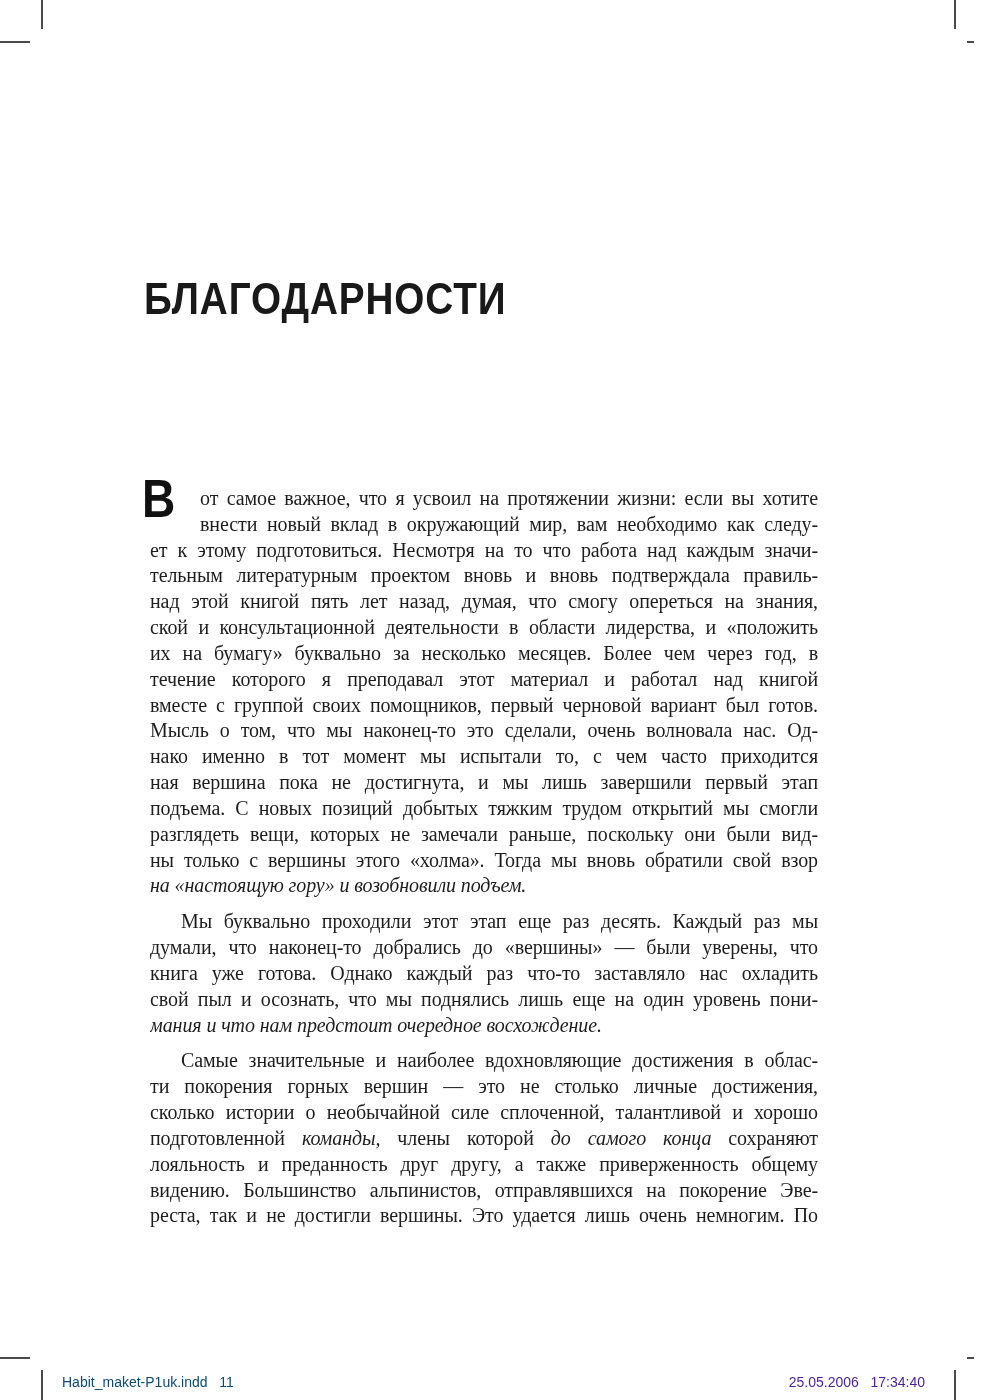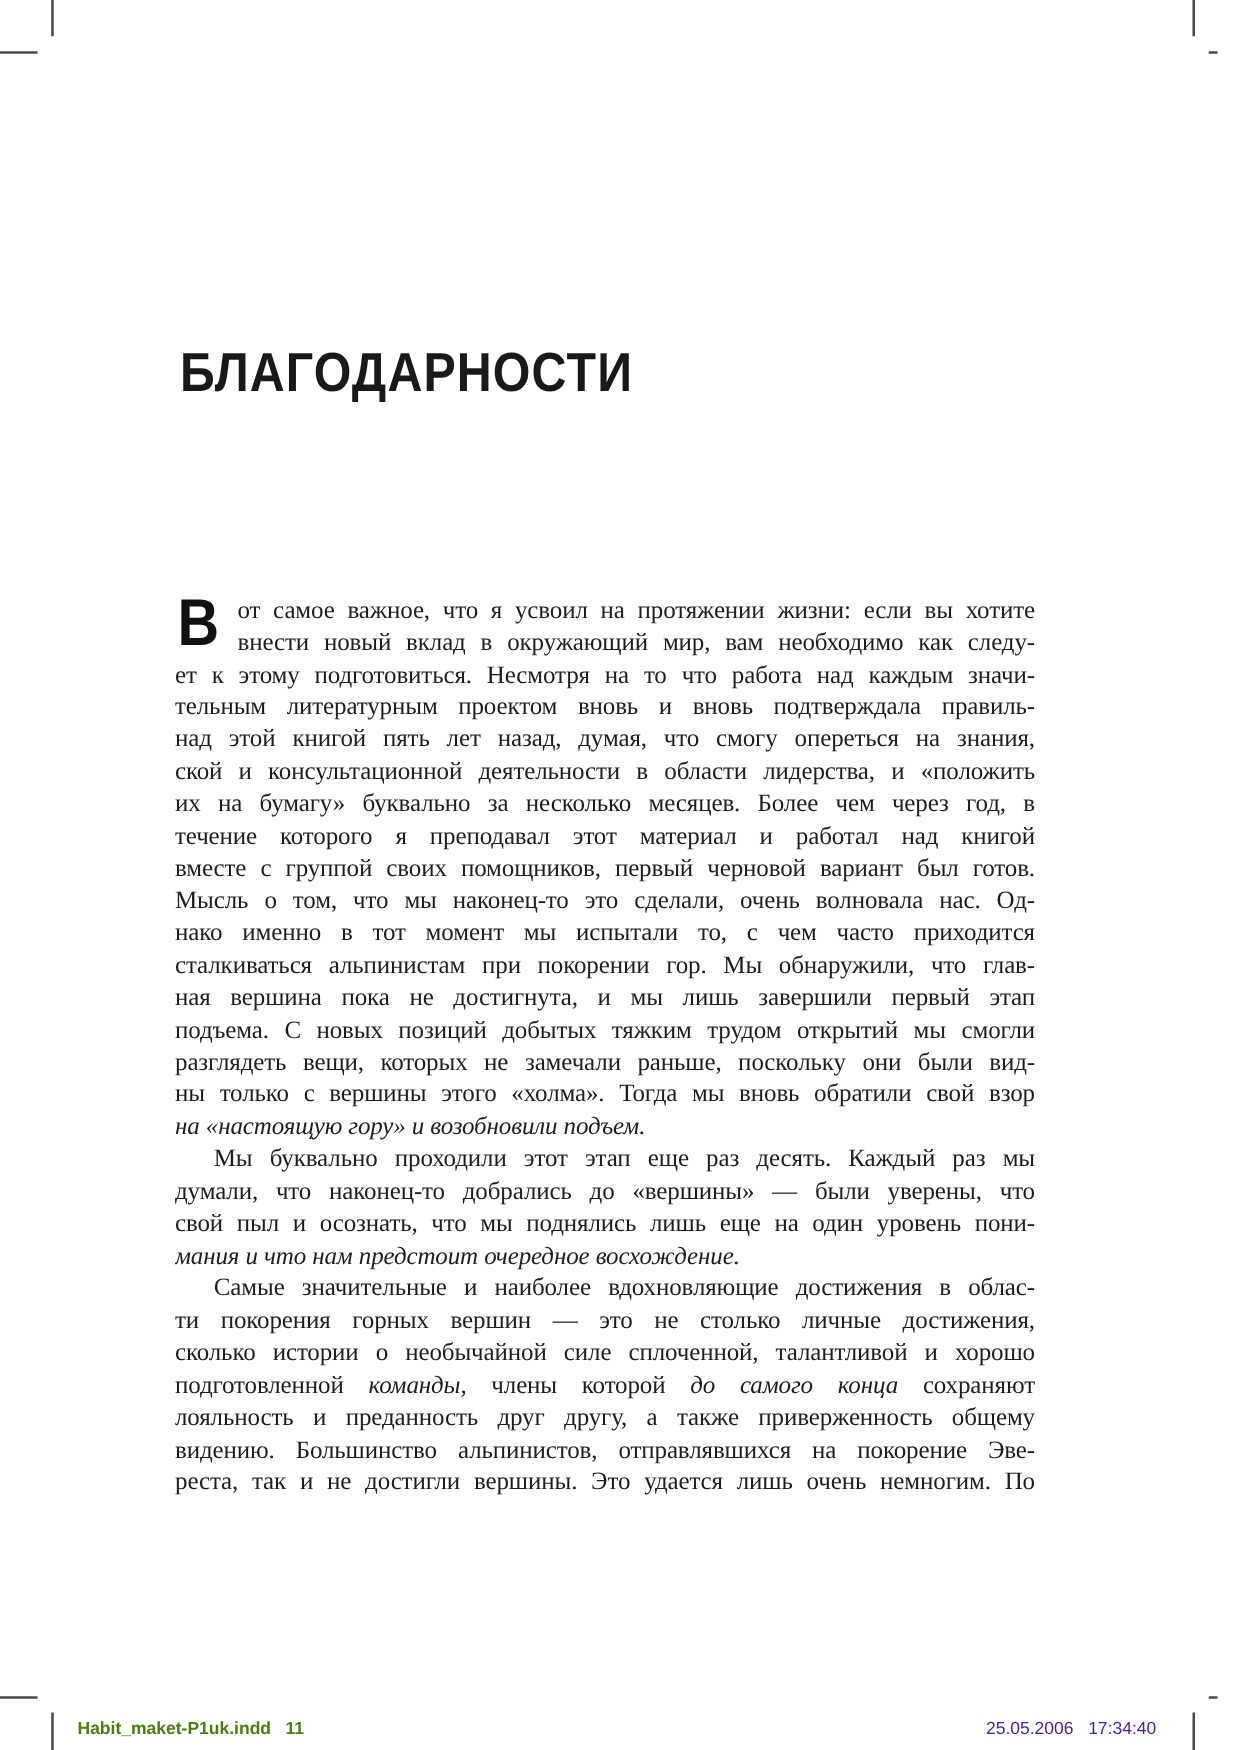--- a/index.html
+++ b/index.html
@@ -16,34 +16,34 @@
   .m-br-h{left:967px;top:1357px;width:30px;height:2px;}
   .m-br-v{left:954px;top:1370px;width:2px;height:30px;}
   
   .title{position:absolute;left:144px;top:277px;margin:0;
          font-family:"Liberation Sans",sans-serif;font-weight:700;font-size:44px;
          line-height:1;letter-spacing:1px;color:#191919;
          transform:scaleX(0.88);transform-origin:0 0;white-space:nowrap;}
   
   .bodytext{position:absolute;left:140px;top:476px;width:688px;font-size:20px;
             letter-spacing:-0.1px;}
-  .para{margin:0;padding:0;}
+  .para{margin:10px;padding:0;}
   .line{height:25.83px;line-height:25.83px;text-align:justify;text-align-last:justify;
         overflow:hidden;white-space:normal;}
   .line.last{text-align-last:left;font-style:italic;}
   .line.indent{text-indent:31px;}
   .line.dc{margin-left:50px;}
   .it{font-style:italic;}
   .dropcap{position:absolute;left:2px;top:2px;
            font-family:"Liberation Sans",sans-serif;font-weight:700;font-size:53px;
            line-height:0.78;color:#111;transform:scaleX(0.87);transform-origin:0 0;}
   
   .slug-left{position:absolute;left:62px;top:1372px;
              font-family:"Liberation Sans",sans-serif;font-size:14px;line-height:20px;
-             color:#4d7c0f;white-space:pre;font-weight:bold;}
+             color:#0c4a6e;white-space:pre;}
   .slug-right{position:absolute;right:49px;top:1372px;
               font-family:"Liberation Sans",sans-serif;font-size:14px;line-height:20px;
               color:#4c1d95;white-space:pre;}
 </style>
 </head>
 <body>
 
 <div class="page">
 
   <div class="mark m-tl-v"></div>
@@ -65,30 +65,30 @@
         <div class="line dc">внести новый вклад в окружающий мир, вам необходимо как следу-</div>
         <div class="line">ет к этому подготовиться. Несмотря на то что работа над каждым значи-</div>
         <div class="line">тельным литературным проектом вновь и вновь подтверждала правиль-</div>
         <div class="line">над этой книгой пять лет назад, думая, что смогу опереться на знания,</div>
         <div class="line">ской и консультационной деятельности в области лидерства, и «положить</div>
         <div class="line">их на бумагу» буквально за несколько месяцев. Более чем через год, в</div>
         <div class="line">течение которого я преподавал этот материал и работал над книгой</div>
         <div class="line">вместе с группой своих помощников, первый черновой вариант был готов.</div>
         <div class="line">Мысль о том, что мы наконец-то это сделали, очень волновала нас. Од-</div>
         <div class="line">нако именно в тот момент мы испытали то, с чем часто приходится</div>
-        <div class="line">сталкиваться альпинистам при покорении гор. Мы обнаружили, что глав-</div>
         <div class="line">ная вершина пока не достигнута, и мы лишь завершили первый этап</div>
         <div class="line">подъема. С новых позиций добытых тяжким трудом открытий мы смогли</div>
         <div class="line">разглядеть вещи, которых не замечали раньше, поскольку они были вид-</div>
         <div class="line">ны только с вершины этого «холма». Тогда мы вновь обратили свой взор</div>
         <div class="line last">на «настоящую гору» и возобновили подъем.</div>
       </div>
       <div class="para">
         <div class="line indent">Мы буквально проходили этот этап еще раз десять. Каждый раз мы</div>
         <div class="line">думали, что наконец-то добрались до «вершины» — были уверены, что</div>
+        <div class="line">книга уже готова. Однако каждый раз что-то заставляло нас охладить</div>
         <div class="line">свой пыл и осознать, что мы поднялись лишь еще на один уровень пони-</div>
         <div class="line last">мания и что нам предстоит очередное восхождение.</div>
       </div>
       <div class="para">
         <div class="line indent">Самые значительные и наиболее вдохновляющие достижения в облас-</div>
         <div class="line">ти покорения горных вершин — это не столько личные достижения,</div>
         <div class="line">сколько истории о необычайной силе сплоченной, талантливой и хорошо</div>
         <div class="line"><span>подготовленной </span><span class="it">команды,</span><span> члены которой </span><span class="it">до самого конца</span><span> сохраняют</span></div>
         <div class="line">лояльность и преданность друг другу, а также приверженность общему</div>
         <div class="line">видению. Большинство альпинистов, отправлявшихся на покорение Эве-</div>

